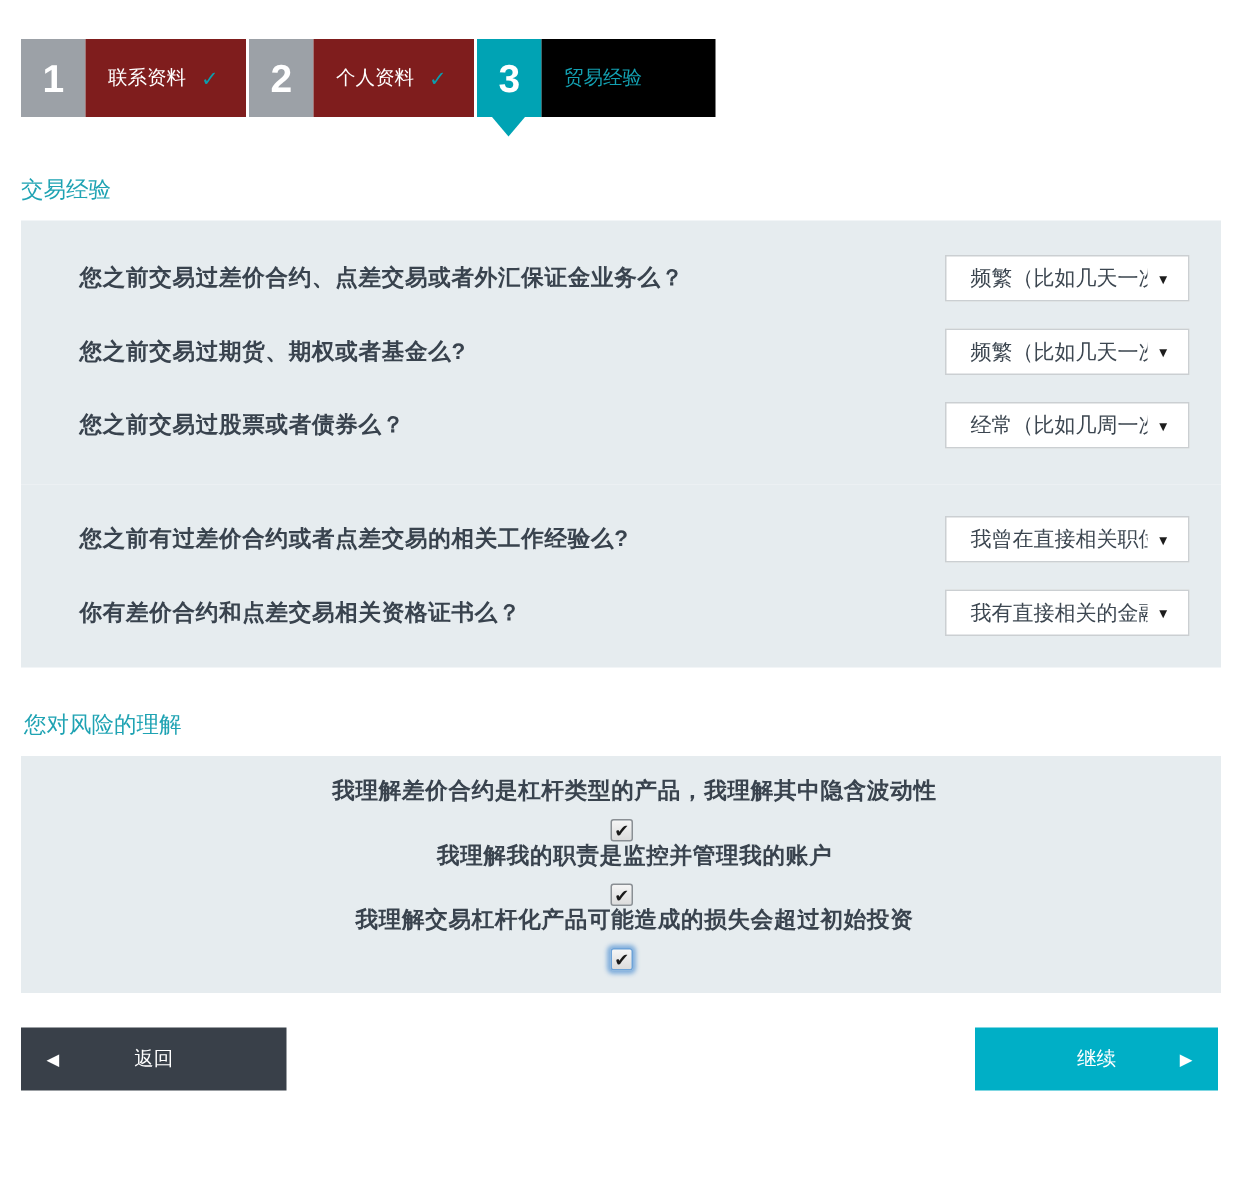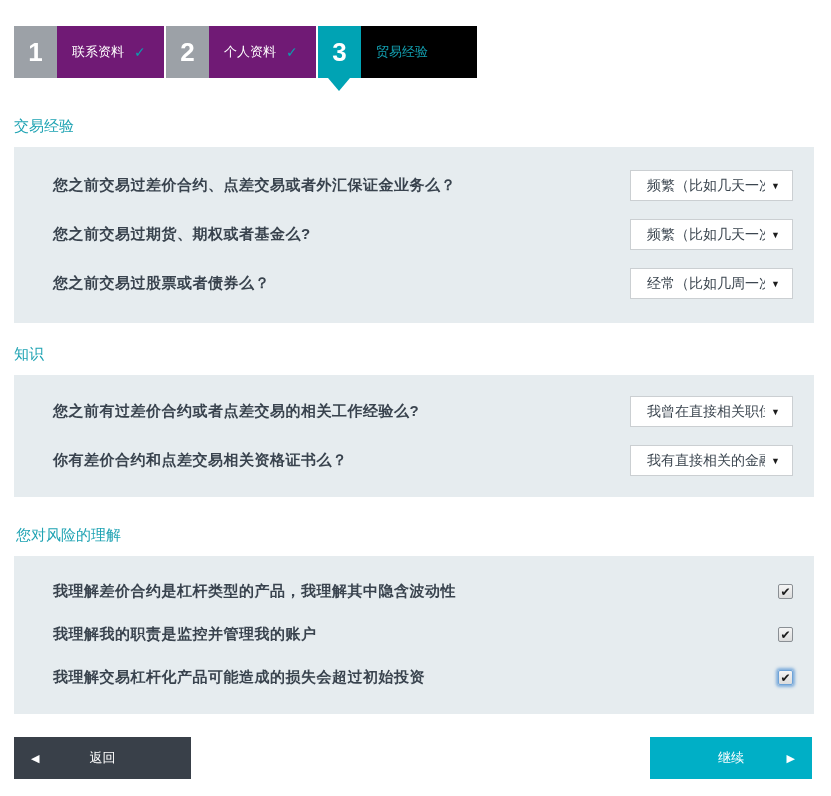--- a/index.html
+++ b/index.html
@@ -13,40 +13,40 @@
 
   
   .wizard { display:flex; margin:26px 0 0 14px; height:52px; }
   .step { display:flex; margin-right:2px; position:relative; }
   .step-num {
     width:43px; height:52px; display:flex; align-items:center; justify-content:center;
     background:#9ca1a7; color:#fff; font-size:26px; font-weight:bold;
   }
   .step-label {
     width:107px; height:52px; display:flex; align-items:center;
-    background:#701a75; color:#fff; font-size:13px; padding-left:15px;
+    background:#7f1d1d; color:#fff; font-size:13px; padding-left:15px;
   }
   .step-label .check { color:#0c9eae; font-weight:bold; font-size:14px; margin-left:10px; }
   .step.active .step-num { background:#00a3b4; }
   .step.active .step-label { background:#000000; color:#13a0b1; width:116px; }
   .pointer {
     position:absolute; left:10px; top:52px; width:0; height:0;
     border-left:11px solid transparent; border-right:11px solid transparent;
     border-top:13px solid #00a3b4;
   }
 
   
   .section-title { color:#1fa3b3; font-size:15px; font-weight:normal; margin:0 0 11px 14px; }
   .sec-trading .section-title { margin-top:39px; }
   .sec-knowledge .section-title { margin-top:22px; }
   .sec-risk .section-title { margin-top:29px;margin-left:16px; }
   .panel { background:#e6ecef; margin:0 17px 0 14px; padding:14px 21px 15px 22px; }
   .sec-knowledge .panel { padding-top:12px; padding-bottom:12px; }
   .row { display:flex; align-items:center; justify-content:space-between; height:49px; }
-  .sec-risk .row { height:43px; }
+  .sec-risk .row { height:43px;flex-direction:column; }
   .question { font-size:15px; font-weight:bold; color:#39434e; letter-spacing:.5px;margin-left:17px; }
 
   
   .select {
     width:163px; height:31px; background:#fff; border:1px solid #cbcfd2;
     position:relative; display:flex; align-items:center; cursor:pointer; flex:none;
   }
   .select-value {
     margin-left:16px; max-width:118px; overflow:hidden; white-space:nowrap;
     font-size:14px; color:#3c4650;
@@ -126,21 +126,20 @@
         <div class="question">您之前交易过股票或者债券么？</div>
         <div class="select">
           <span class="select-value">经常（比如几周一次）</span>
           <span class="caret">▼</span>
         </div>
       </div>
     </div>
   </div>
 
   <div class="section sec-knowledge">
-    <h2 class="section-title">知识</h2>
     <div class="panel">
       <div class="row">
         <div class="question">您之前有过差价合约或者点差交易的相关工作经验么?</div>
         <div class="select">
           <span class="select-value">我曾在直接相关职位工作</span>
           <span class="caret">▼</span>
         </div>
       </div>
       <div class="row">
         <div class="question">你有差价合约和点差交易相关资格证书么？</div>

